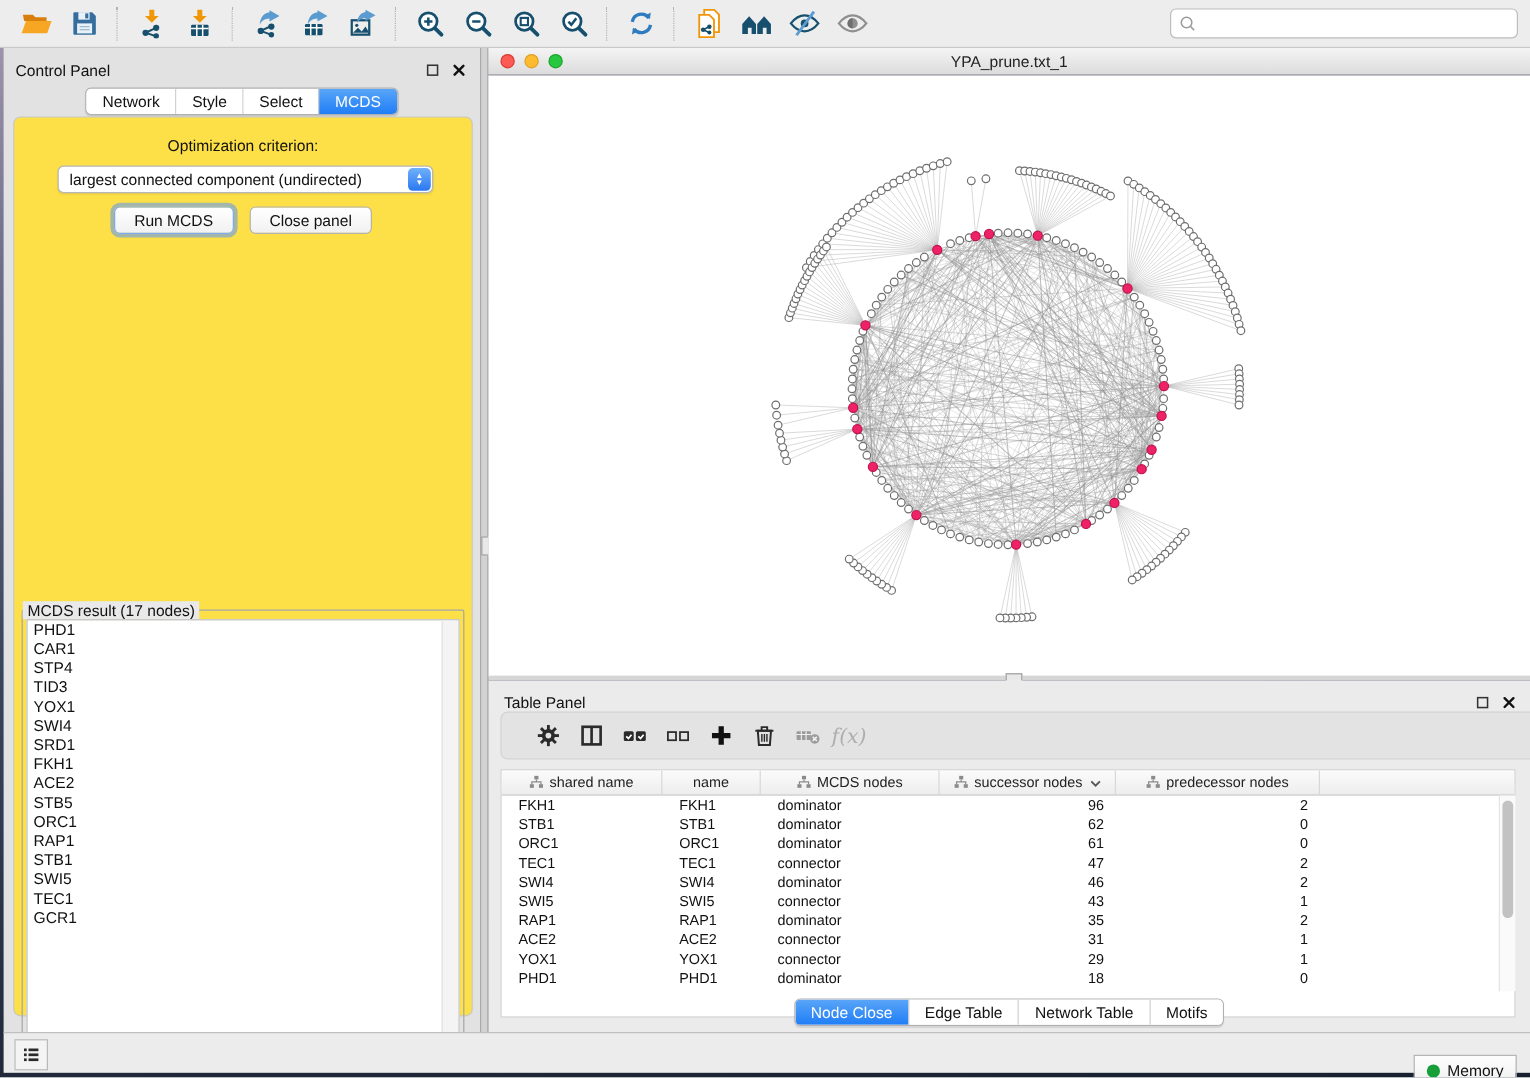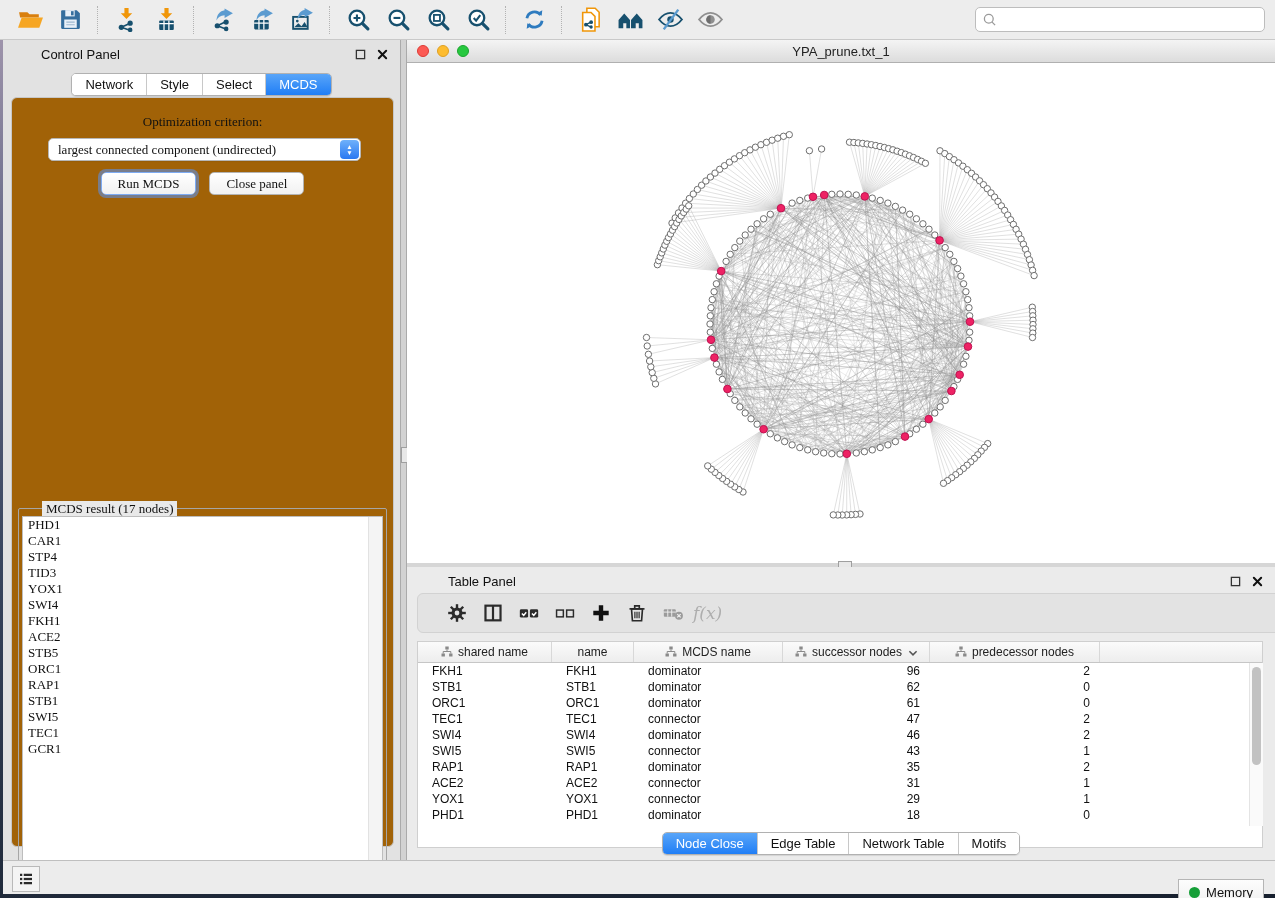--- a/index.html
+++ b/index.html
@@ -11,46 +11,46 @@
     border-bottom:1px solid #c9c9c9;display:flex;align-items:center;padding-left:10px;box-sizing:border-box;}
   .tb-btn{width:40px;height:34px;display:flex;align-items:center;justify-content:center;cursor:pointer;}
   .tb-btn svg{width:27px;height:25px;}
   .tb-sep{width:1px;height:28px;border-left:1px dotted #b3b3b3;margin:0 7px;}
   .searchbox{position:absolute;right:10px;top:7px;width:290px;height:25px;background:#fff;
     border:1px solid #bdbdbd;border-radius:5px;display:flex;align-items:center;padding-left:6px;box-sizing:border-box;}
   .searchbox svg{width:16px;height:16px;}
   .searchbox input{border:none;outline:none;flex:1;font-size:12px;background:transparent;height:20px;}
   
   .control-panel{position:absolute;left:3px;top:40px;width:397px;height:820px;background:#e2e2e2;}
-  .panel-header{height:24px;display:flex;align-items:center;padding:2px 10px 0 10px;font-size:13px;color:#111;margin-left:28px;}
+  .panel-header{height:24px;display:flex;align-items:flex-end;padding:2px 10px 0 10px;font-size:13px;color:#111;}
   .panel-header .spacer{flex:1;}
   .mini-btn{width:16px;height:16px;display:flex;align-items:center;justify-content:center;margin-left:6px;cursor:pointer;}
   .mini-btn svg{width:11px;height:11px;}
   .seg{display:inline-flex;background:#fff;border:1px solid #b1b1b1;border-radius:5px;overflow:hidden;
     box-shadow:0 1px 1px rgba(0,0,0,.10);}
   .seg .tab{padding:2px 13px;font-size:13px;color:#111;background:#fff;border-right:1px solid #c8c8c8;
     cursor:pointer;line-height:17px;white-space:nowrap;}
   .seg .tab:last-child{border-right:none;}
   .seg .tab.active{background:linear-gradient(#59a5f8,#207ef6);color:#fff;}
   .cp-tabs{position:absolute;left:0;top:33px;width:397px;text-align:center;}
-  .cp-body{position:absolute;left:8px;top:57px;width:381px;height:748px;background:#a16207;
-    border:1px solid #c7c7c7;border-radius:6px;font-family:Liberation Serif, serif;}
+  .cp-body{position:absolute;left:8px;top:57px;width:381px;height:748px;background:#fde047;
+    border:1px solid #c7c7c7;border-radius:6px;}
   .opt-label{margin-top:16px;text-align:center;font-size:13px;color:#111;}
   .mac-select{position:absolute;left:36px;top:40px;width:313px;height:23px;background:#fff;border:1px solid #b7b7b7;
     border-radius:5px;display:flex;align-items:center;padding-left:9px;font-size:13px;color:#111;box-sizing:border-box;
     box-shadow:0 1px 1px rgba(0,0,0,.06);cursor:pointer;}
   .mac-select .stepper{position:absolute;right:1px;top:1px;width:19px;height:19px;border-radius:4px;
     background:linear-gradient(#6fb1fb,#2a78f1);display:flex;flex-direction:column;align-items:center;justify-content:center;}
   .mac-select .stepper span{color:#fff;font-size:6.5px;line-height:6px;}
   .btn-row{position:absolute;left:0;top:74px;width:100%;display:flex;justify-content:center;gap:13px;}
   .mac-btn{background:linear-gradient(#ffffff,#f1f1f1);border:1px solid #b3b3b3;border-radius:5px;height:23px;
     padding:0 16px;font-size:13px;color:#111;cursor:pointer;font-family:inherit;}
   .mac-btn.focused{border-color:#7dabf3;box-shadow:0 0 0 3px rgba(88,148,250,.55);}
   .groupbox{position:absolute;left:6px;top:410px;width:367px;height:368px;border:1px solid #a6a6a6;border-radius:2px;}
-  .groupbox .legend{position:absolute;top:-8px;left:23px;background:#e9e9e9;padding:0 4px;font-size:13px;color:#111;}
+  .groupbox .legend{position:absolute;top:-8px;left:0;background:#e9e9e9;padding:0 4px;font-size:13px;color:#111;}
   .mcds-list{position:absolute;left:3px;top:7px;right:3px;bottom:3px;background:#fff;border:1px solid #bdbdbd;overflow:hidden;}
   .mcds-list .scrolltrack{position:absolute;right:0;top:0;bottom:0;width:13px;background:#f4f4f4;border-left:1px solid #e2e2e2;}
   .mcds-item{font-size:13px;line-height:16px;padding-left:5px;color:#111;}
   
   .vsplit{position:absolute;left:400px;top:40px;width:7px;height:820px;background:#d2d2d2;
     border-left:1px solid #aaa;border-right:1px solid #aaa;box-sizing:border-box;cursor:col-resize;}
   .vsplit .handle{position:absolute;left:0px;top:407px;width:5px;height:14px;background:#e8e8e8;border:1px solid #9f9f9f;}
   .hsplit{position:absolute;left:407px;top:563px;width:868px;height:4px;background:#d6d6d6;cursor:row-resize;}
   .hsplit .handle{position:absolute;left:431px;top:-2px;width:12px;height:7px;background:#e8e8e8;border:1px solid #9f9f9f;}
   
@@ -323,20 +323,21 @@
       <div class="groupbox">
         <span class="legend">MCDS result (17 nodes)</span>
         <div class="mcds-list" id="mcds-list">
           <div class="scrolltrack"></div>
         <div class="mcds-item">PHD1</div>
             <div class="mcds-item">CAR1</div>
             <div class="mcds-item">STP4</div>
             <div class="mcds-item">TID3</div>
             <div class="mcds-item">YOX1</div>
             <div class="mcds-item">SWI4</div>
+            <div class="mcds-item">SRD1</div>
             <div class="mcds-item">FKH1</div>
             <div class="mcds-item">ACE2</div>
             <div class="mcds-item">STB5</div>
             <div class="mcds-item">ORC1</div>
             <div class="mcds-item">RAP1</div>
             <div class="mcds-item">STB1</div>
             <div class="mcds-item">SWI5</div>
             <div class="mcds-item">TEC1</div>
             <div class="mcds-item">GCR1</div>
           </div>
@@ -1394,21 +1395,21 @@
             <span style="display:flex;">
               <svg viewBox="0 0 12 12">
                 <g fill="#8a8a8a">
                   <rect x="4.3" y="0.5" width="3.4" height="3"></rect>
                   <rect x="0.5" y="7.5" width="3.4" height="3"></rect>
                   <rect x="8.1" y="7.5" width="3.4" height="3"></rect>
                 </g>
                 <path d="M6 3.5v2M2.2 7.5v-2h7.6v2" stroke="#8a8a8a" fill="none"></path>
               </svg>
             </span>
-            <span>MCDS name</span>
+            <span>MCDS nodes</span>
           </div>
           <div class="thcell">
             <span style="display:flex;">
               <svg viewBox="0 0 12 12">
                 <g fill="#8a8a8a">
                   <rect x="4.3" y="0.5" width="3.4" height="3"></rect>
                   <rect x="0.5" y="7.5" width="3.4" height="3"></rect>
                   <rect x="8.1" y="7.5" width="3.4" height="3"></rect>
                 </g>
                 <path d="M6 3.5v2M2.2 7.5v-2h7.6v2" stroke="#8a8a8a" fill="none"></path>

